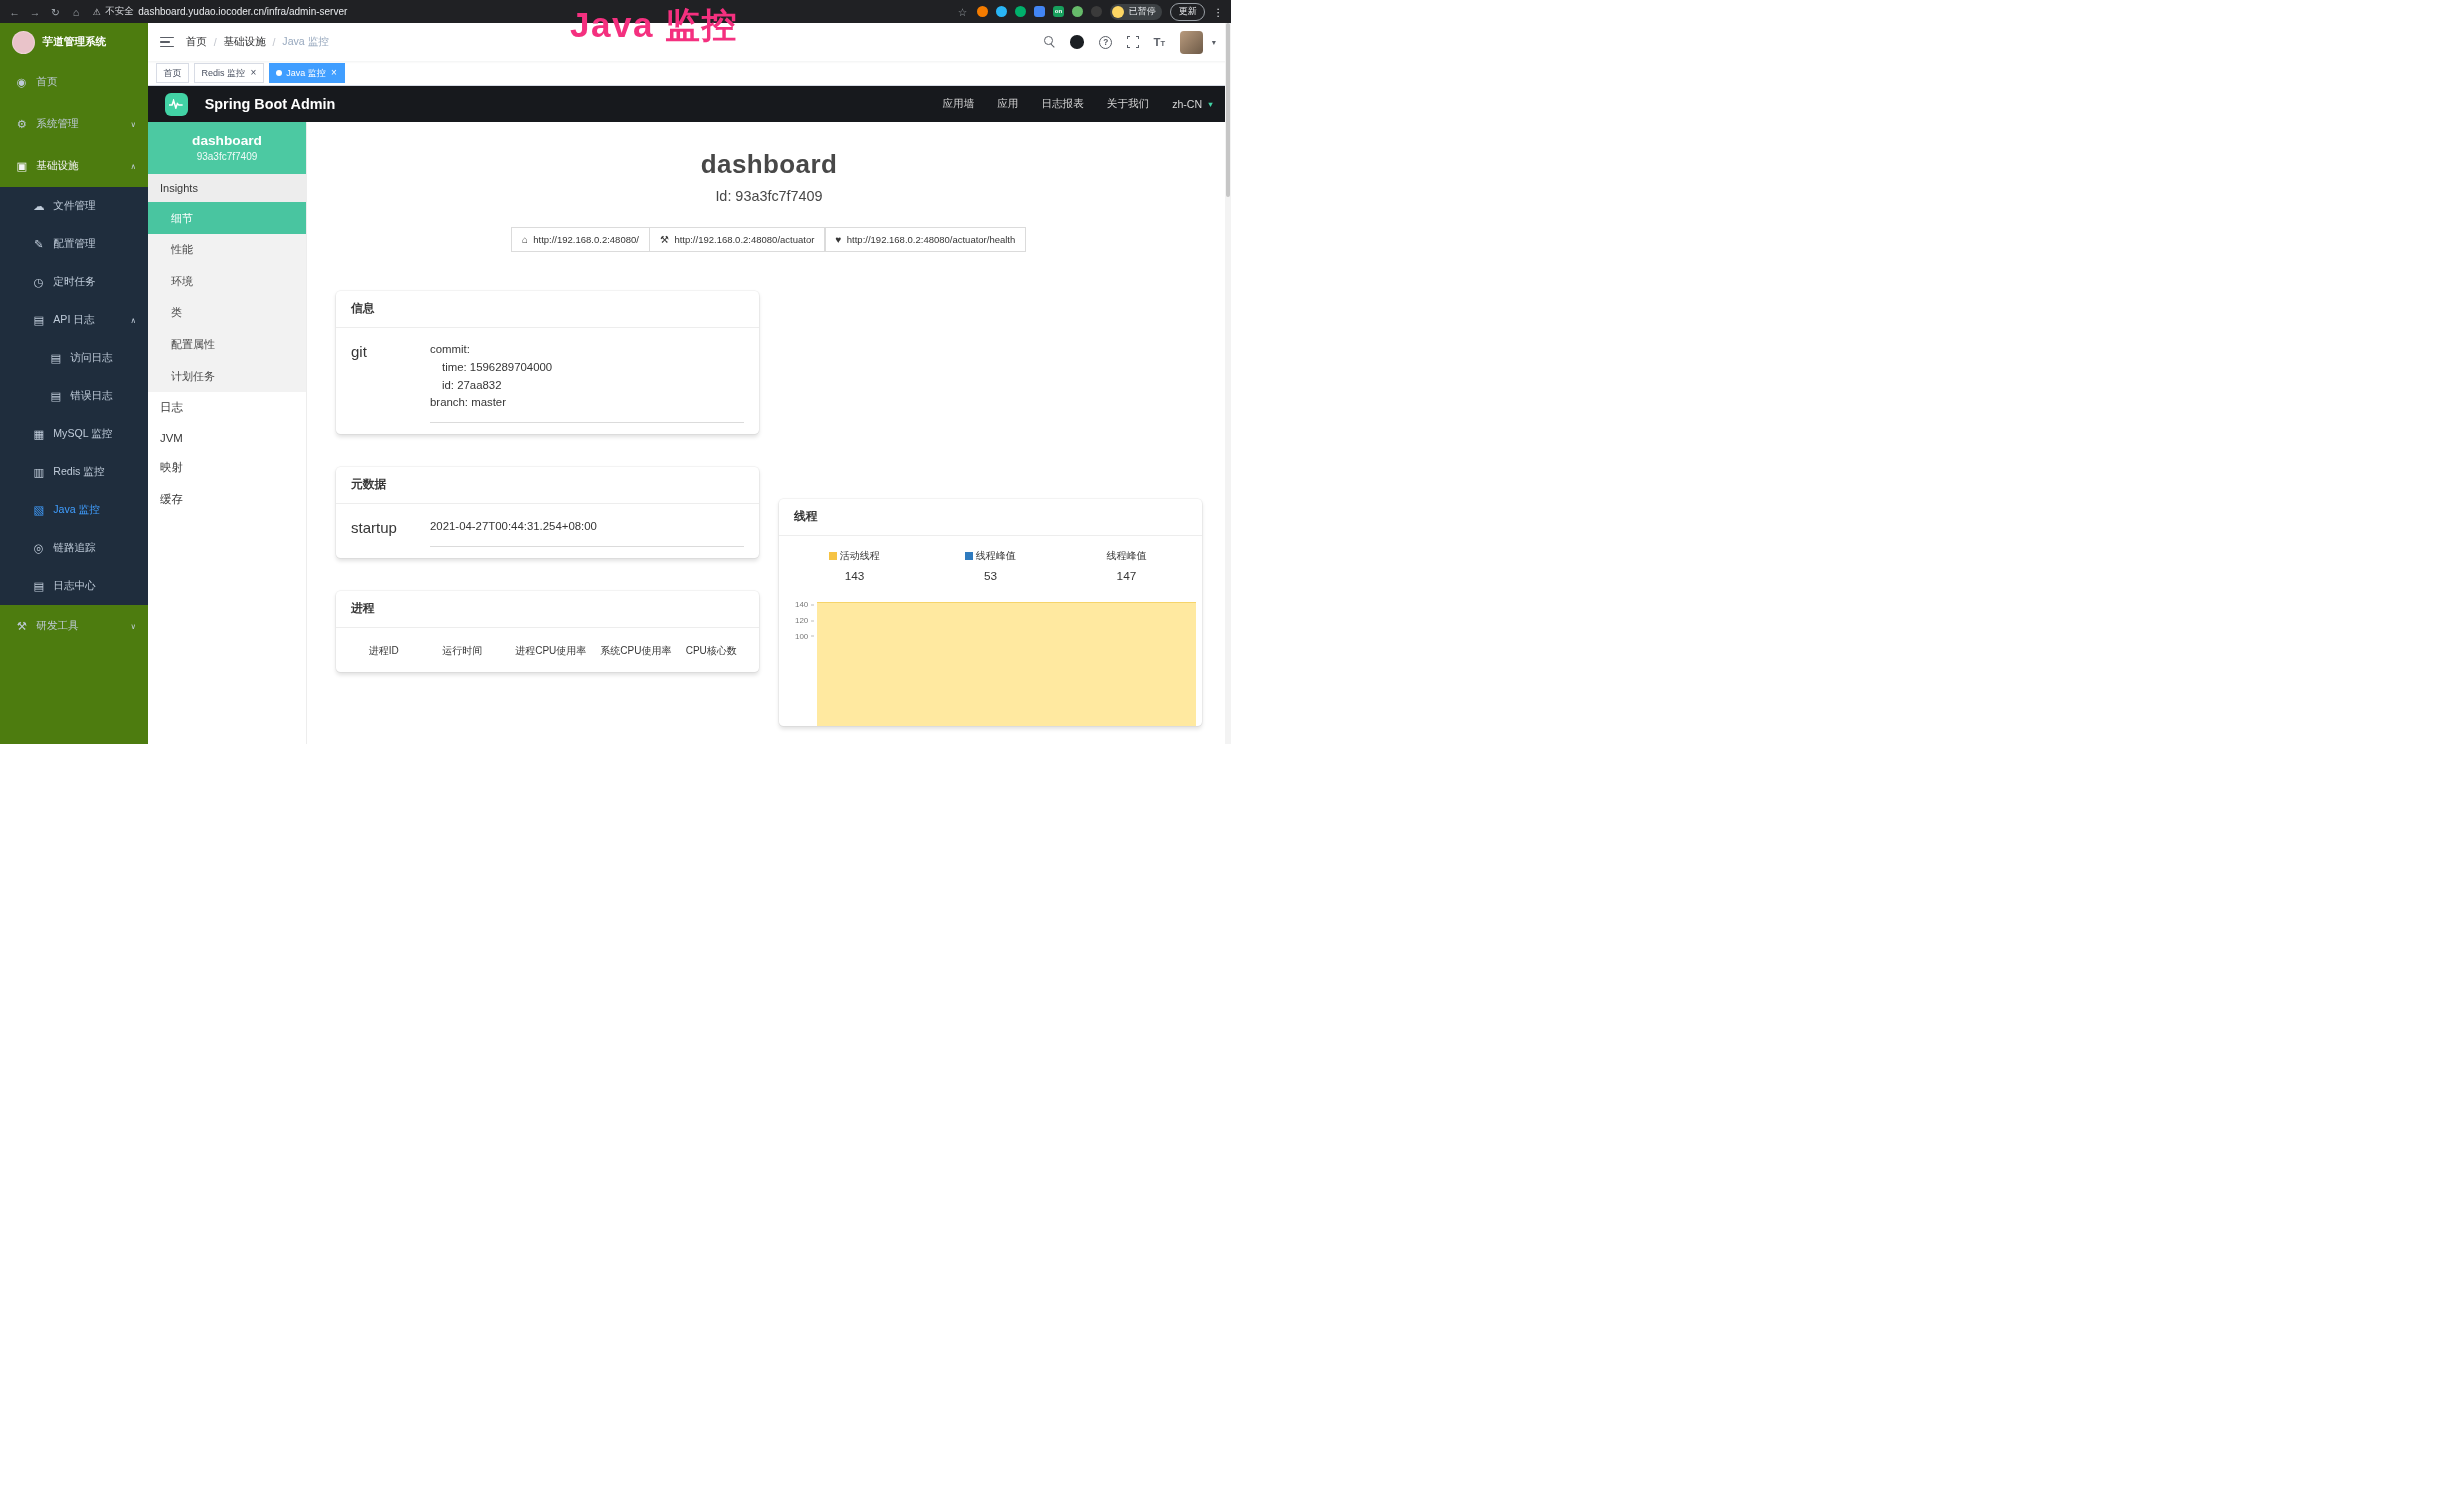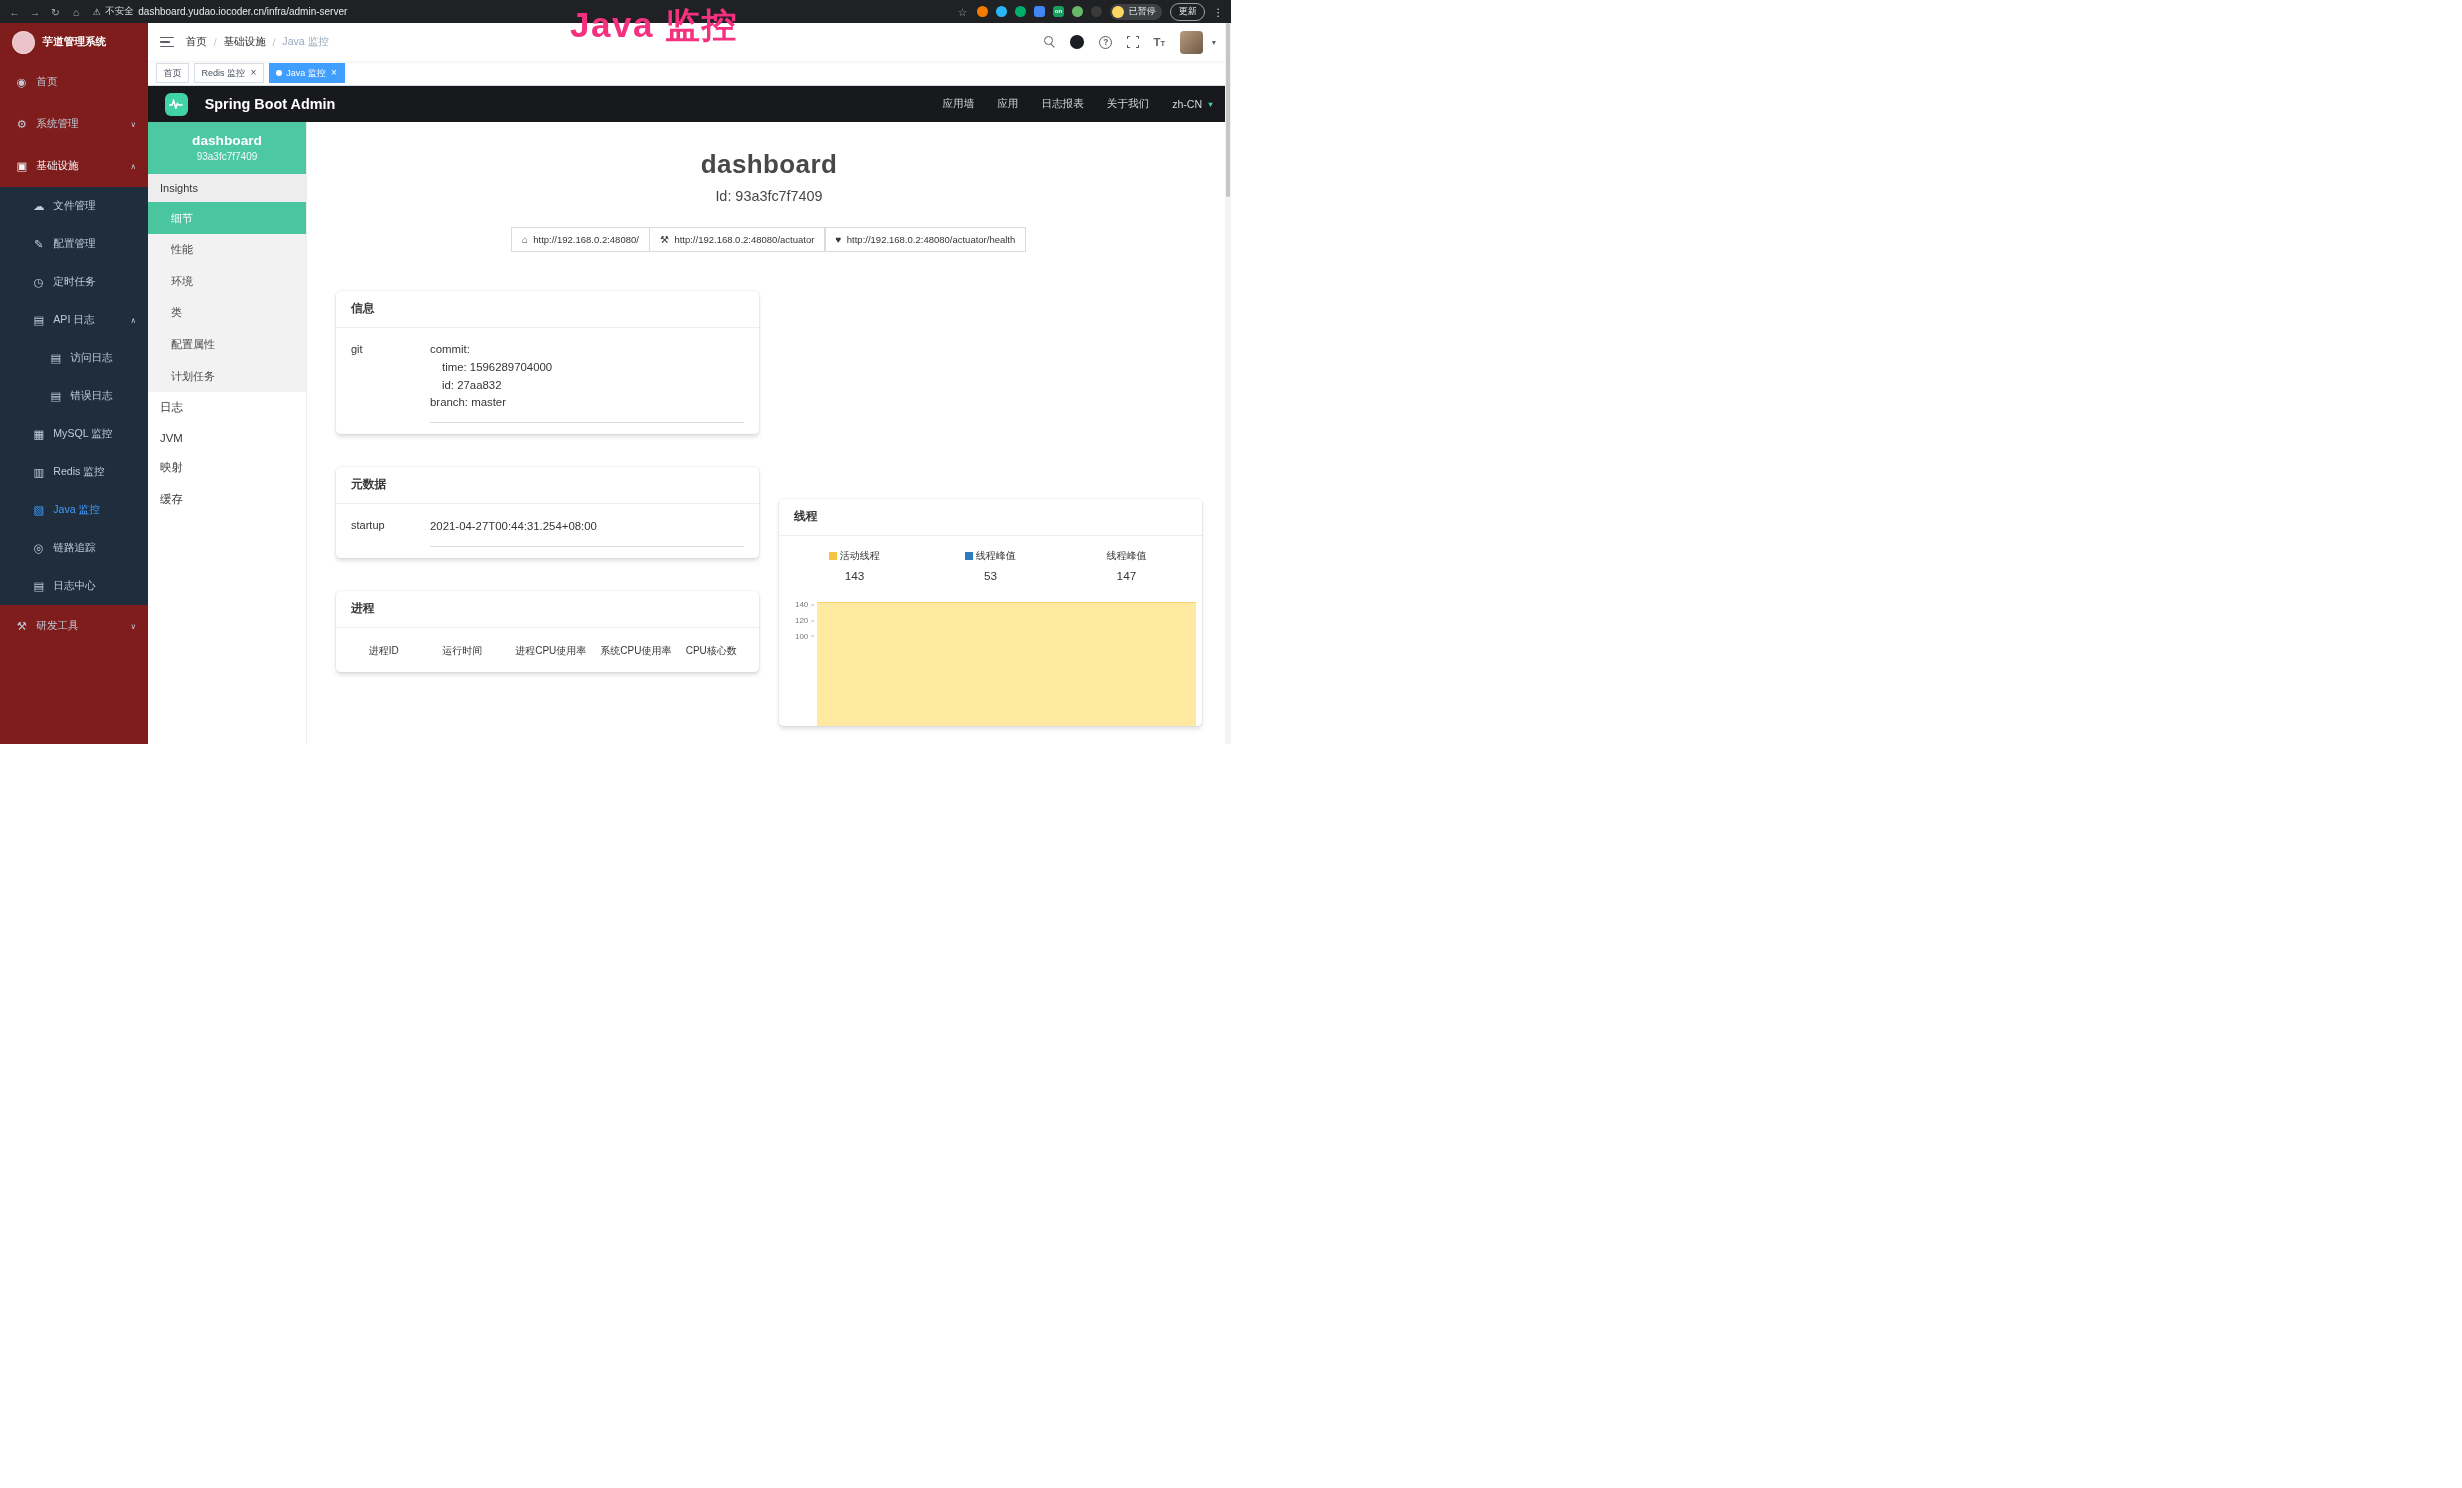--- a/index.html
+++ b/index.html
@@ -22,21 +22,21 @@
   .ext-on-label{font-size:6px;color:#fff;font-weight:bold;line-height:1;}
   .profile-chip{display:flex;align-items:center;gap:4.6px;background:#3c4043;border-radius:9px;padding:1.5px 6.8px 1.5px 2.3px;font-size:9px;color:#e8eaed;cursor:pointer;}
   .emoji-face{width:12px;height:12px;border-radius:50%;background:#fdd663;display:inline-block;}
   .update-pill{display:flex;align-items:center;border:0.8px solid #9aa0a6;border-radius:9px;padding:1.5px 7.6px;font-size:9px;color:#e8eaed;cursor:pointer;justify-content:flex-end;}
   .kebab{color:#e8eaed;font-size:10.6px;cursor:pointer;}
 
   
   .app{display:flex;height:721px;}
 
   
-  .sidebar{width:148px;background:#7f1d1d;flex:none;display:flex;flex-direction:column;overflow:hidden;}
+  .sidebar{width:148px;background:#4d7c0f;flex:none;display:flex;flex-direction:column;overflow:hidden;}
   .logo{height:38px;display:flex;align-items:center;gap:7.6px;padding-left:12px;cursor:pointer;}
   .logo-avatar{width:23px;height:23px;border-radius:50%;background:#e9c3c9;border:0.8px solid rgba(255,255,255,.25);flex:none;}
   .logo-title{color:#fff;font-size:10.6px;font-weight:bold;}
   .sb-item{display:flex;align-items:center;gap:7.6px;color:#bfcbd9;font-size:10.6px;cursor:pointer;}
   .sb-item.top{height:42px;padding:0 12px 0 15px;}
   .sb-item.sub{height:38px;padding:0 12px 0 32px;background:#1f2d3d;}
   .sb-item.subsub{height:38px;padding:0 12px 0 49px;background:#1f2d3d;}
   .sb-icon{font-size:11.4px;width:13.7px;text-align:center;flex:none;}
   .sb-label{flex:1;white-space:nowrap;}
   .sb-chevron{font-size:7.6px;color:#bfcbd9;}
@@ -109,21 +109,21 @@
   .link-btn{display:flex;align-items:center;gap:5.3px;border:0.8px solid #dbdbdb;background:#fff;padding:6px 10px;font-size:9.5px;color:#363636;margin-left:-0.8px;cursor:pointer;white-space:nowrap;}
   .link-icon{font-size:10px;color:#363636;}
 
   .cards{display:flex;gap:20px;margin:39px 29px 0;align-items:flex-start;}
   .col{flex:1;min-width:0;}
   .card{background:#fff;border-radius:4.6px;box-shadow:0 2.3px 4.6px rgba(0,0,0,.12),0 0 0 0.8px rgba(0,0,0,.05);margin-bottom:33px;overflow:hidden;}
   .card-head{display:flex;justify-content:space-between;align-items:center;padding:10px 15px;border-bottom:0.8px solid #ededed;font-size:11.8px;font-weight:bold;color:#363636;}
   .history-icon{font-weight:normal;font-size:13px;color:#363636;cursor:pointer;}
   .card-body{padding-top:4.6px;}
   .kv-row{display:flex;padding:9px 15px 0;}
-  .kv-key{width:79px;font-size:11px;color:#363636;padding-top:1.5px;flex:none;}
+  .kv-key{width:79px;font-size:15px;color:#363636;padding-top:1.5px;flex:none;}
   .kv-val{flex:1;font-size:11.4px;color:#363636;line-height:1.55;border-bottom:0.8px solid #dbdbdb;padding-bottom:10.6px;margin-bottom:10.6px;}
   .kv-val .indent{padding-left:12px;}
   .health-row{display:flex;justify-content:space-between;align-items:center;margin:12px 15px 0;padding-bottom:13.7px;border-bottom:0.8px solid #ededed;cursor:pointer;}
   .health-name{font-size:12px;font-weight:bold;color:#363636;}
   .health-status{font-size:11.4px;font-weight:bold;color:#48c78e;}
   .spacer14{height:10.6px;}
   .process-grid{display:grid;grid-template-columns:1fr 1.4fr 1.3fr 1.3fr 1fr;padding:9px 15px 0;}
   .pcol-h{font-size:10px;color:#363636;text-align:center;padding:3px 1.5px;}
   .pcol-v{font-size:11.8px;color:#363636;text-align:center;padding:4.6px 1.5px 10.6px;border-bottom:0.8px solid #ededed;}
   .threads-card{margin-top:208px;}

